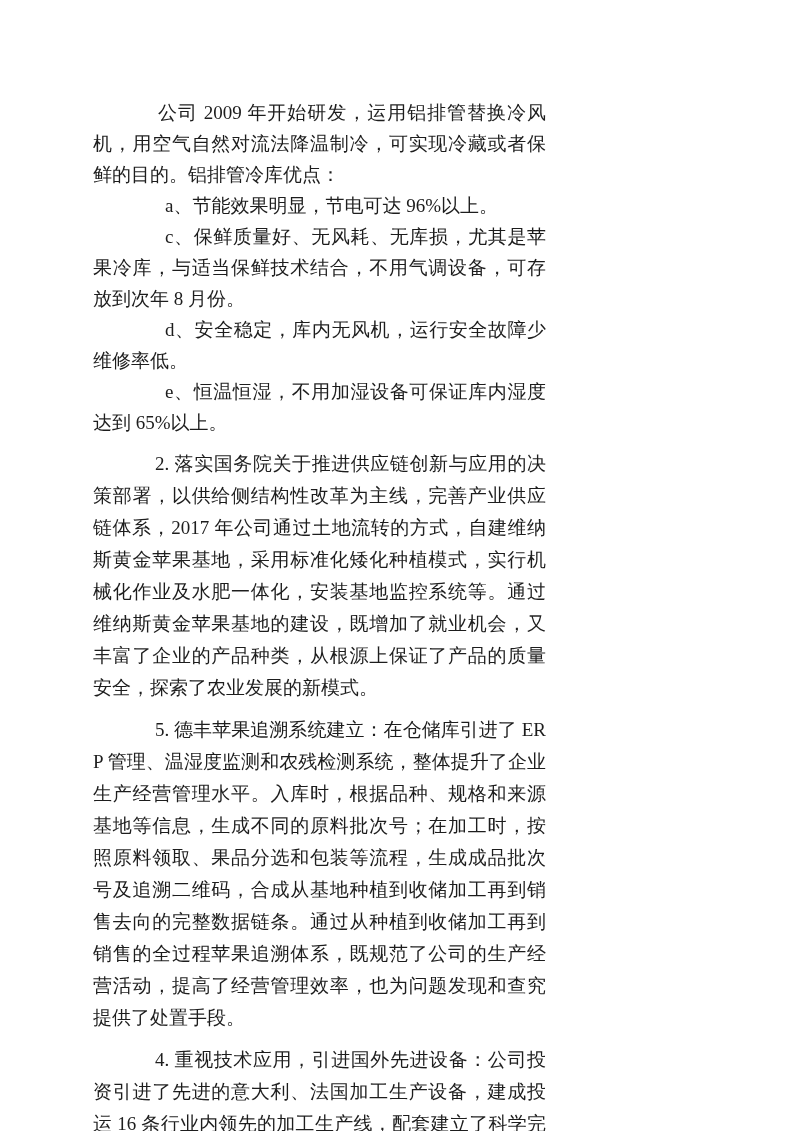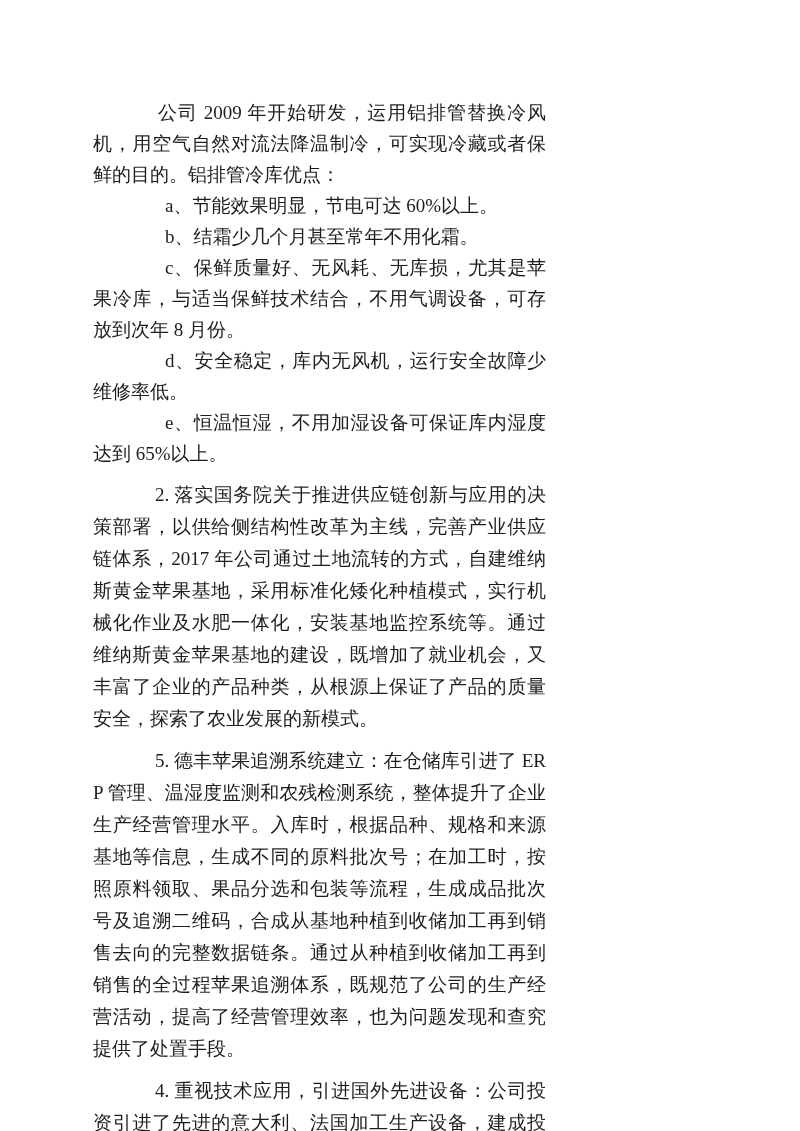--- a/index.html
+++ b/index.html
@@ -51,23 +51,22 @@
       color: #000000;
     }
   </style>
 </head>
 <body>
 
 <div class="page">
 
   <p class="intro">公司 2009 年开始研发，运用铝排管替换冷风机，用空气自然对流法降温制冷，可实现冷藏或者保鲜的目的。铝排管冷库优点：</p>
 
-  <p class="adv-item">a、节能效果明显，节电可达 60%以上。</p>
+  <p class="adv-item">a、节能效果明显，节电可达 96%以上。</p>
 
-  <p class="adv-item">b、结霜少几个月甚至常年不用化霜。</p>
 
   <p class="adv-item">c、保鲜质量好、无风耗、无库损，尤其是苹果冷库，与适当保鲜技术结合，不用气调设备，可存放到次年 8 月份。</p>
 
   <p class="adv-item">d、安全稳定，库内无风机，运行安全故障少维修率低。</p>
 
   <p class="adv-item">e、恒温恒湿，不用加湿设备可保证库内湿度达到 65%以上。</p>
 
   <p class="npara">2. 落实国务院关于推进供应链创新与应用的决策部署，以供给侧结构性改革为主线，完善产业供应链体系，2017 年公司通过土地流转的方式，自建维纳斯黄金苹果基地，采用标准化矮化种植模式，实行机械化作业及水肥一体化，安装基地监控系统等。通过维纳斯黄金苹果基地的建设，既增加了就业机会，又丰富了企业的产品种类，从根源上保证了产品的质量安全，探索了农业发展的新模式。</p>
 
   <p class="npara">5. 德丰苹果追溯系统建立：在仓储库引进了 ERP 管理、温湿度监测和农残检测系统，整体提升了企业生产经营管理水平。入库时，根据品种、规格和来源基地等信息，生成不同的原料批次号；在加工时，按照原料领取、果品分选和包装等流程，生成成品批次号及追溯二维码，合成从基地种植到收储加工再到销售去向的完整数据链条。通过从种植到收储加工再到销售的全过程苹果追溯体系，既规范了公司的生产经营活动，提高了经营管理效率，也为问题发现和查究提供了处置手段。</p>

